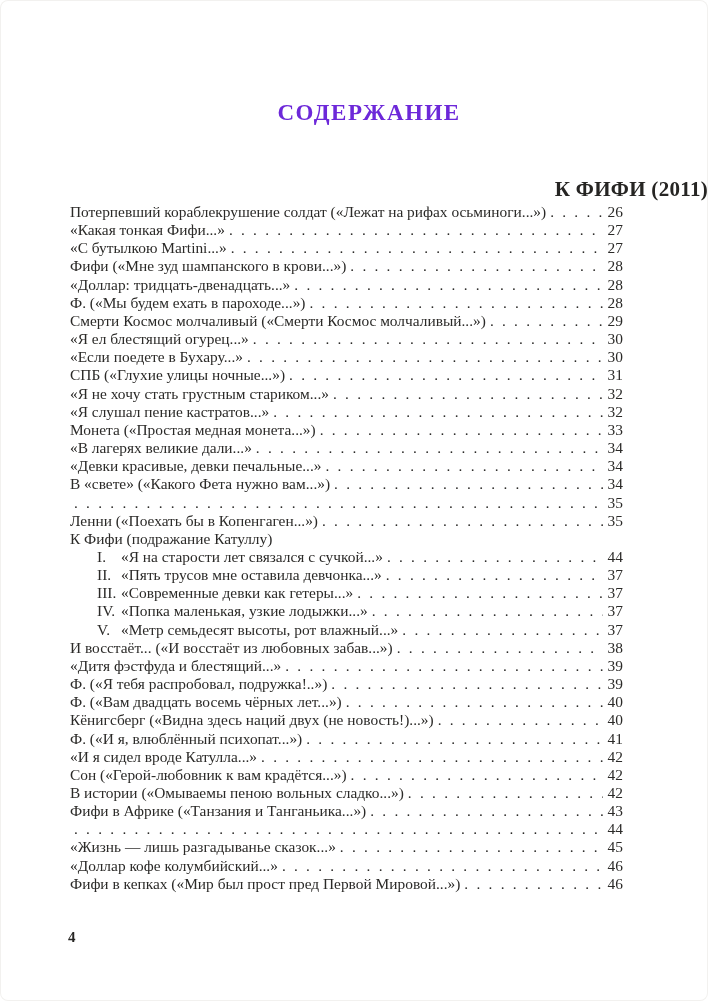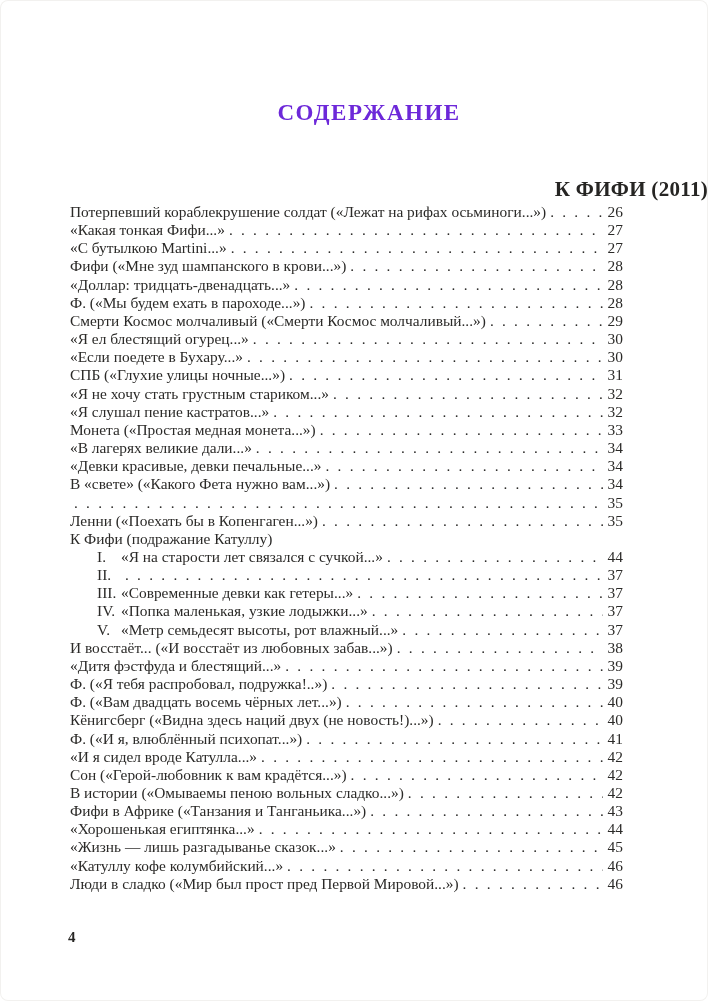--- a/index.html
+++ b/index.html
@@ -195,20 +195,21 @@
         <span class="etitle">К Фифи (подражание Катуллу)</span>
       </div>
       <div class="row sub">
         <span class="numeral">I.</span>
         <span class="etitle">«Я на старости лет связался с сучкой...»</span>
         <span class="leader">. . . . . . . . . . . . . . . . . . . . . . . . . . . . . . . . . . . . . . . . . . . . . . . . . . . . . . . . . . . . . . . . . . . . . . . . . . . . . . . . . . . . . . . . . . </span>
         <span class="pnum">44</span>
       </div>
       <div class="row sub">
         <span class="numeral">II.</span>
+        <span class="etitle">«Пять трусов мне оставила девчонка...»</span>
         <span class="leader">. . . . . . . . . . . . . . . . . . . . . . . . . . . . . . . . . . . . . . . . . . . . . . . . . . . . . . . . . . . . . . . . . . . . . . . . . . . . . . . . . . . . . . . . . . </span>
         <span class="pnum">37</span>
       </div>
       <div class="row sub">
         <span class="numeral">III.</span>
         <span class="etitle">«Современные девки как гетеры...»</span>
         <span class="leader">. . . . . . . . . . . . . . . . . . . . . . . . . . . . . . . . . . . . . . . . . . . . . . . . . . . . . . . . . . . . . . . . . . . . . . . . . . . . . . . . . . . . . . . . . . </span>
         <span class="pnum">37</span>
       </div>
       <div class="row sub">
@@ -267,34 +268,33 @@
         <span class="etitle">В истории («Омываемы пеною вольных сладко...»)</span>
         <span class="leader">. . . . . . . . . . . . . . . . . . . . . . . . . . . . . . . . . . . . . . . . . . . . . . . . . . . . . . . . . . . . . . . . . . . . . . . . . . . . . . . . . . . . . . . . . . </span>
         <span class="pnum">42</span>
       </div>
       <div class="row">
         <span class="etitle">Фифи в Африке («Танзания и Танганьика...»)</span>
         <span class="leader">. . . . . . . . . . . . . . . . . . . . . . . . . . . . . . . . . . . . . . . . . . . . . . . . . . . . . . . . . . . . . . . . . . . . . . . . . . . . . . . . . . . . . . . . . . </span>
         <span class="pnum">43</span>
       </div>
       <div class="row">
-        <span class="etitle">«Хорошенькая египтянка...»</span>
         <span class="leader">. . . . . . . . . . . . . . . . . . . . . . . . . . . . . . . . . . . . . . . . . . . . . . . . . . . . . . . . . . . . . . . . . . . . . . . . . . . . . . . . . . . . . . . . . . </span>
         <span class="pnum">44</span>
       </div>
       <div class="row">
         <span class="etitle">«Жизнь — лишь разгадыванье сказок...»</span>
         <span class="leader">. . . . . . . . . . . . . . . . . . . . . . . . . . . . . . . . . . . . . . . . . . . . . . . . . . . . . . . . . . . . . . . . . . . . . . . . . . . . . . . . . . . . . . . . . . </span>
         <span class="pnum">45</span>
       </div>
       <div class="row">
-        <span class="etitle">«Катуллу кофе колумбийский...»</span>
+        <span class="etitle">«Доллар кофе колумбийский...»</span>
         <span class="leader">. . . . . . . . . . . . . . . . . . . . . . . . . . . . . . . . . . . . . . . . . . . . . . . . . . . . . . . . . . . . . . . . . . . . . . . . . . . . . . . . . . . . . . . . . . </span>
         <span class="pnum">46</span>
       </div>
       <div class="row">
-        <span class="etitle">Люди в сладко («Мир был прост пред Первой Мировой...»)</span>
+        <span class="etitle">Фифи в кепках («Мир был прост пред Первой Мировой...»)</span>
         <span class="leader">. . . . . . . . . . . . . . . . . . . . . . . . . . . . . . . . . . . . . . . . . . . . . . . . . . . . . . . . . . . . . . . . . . . . . . . . . . . . . . . . . . . . . . . . . . </span>
         <span class="pnum">46</span>
       </div>
     </div>
   <div class="folio">4</div>
 </main>
 
 </body></html>

